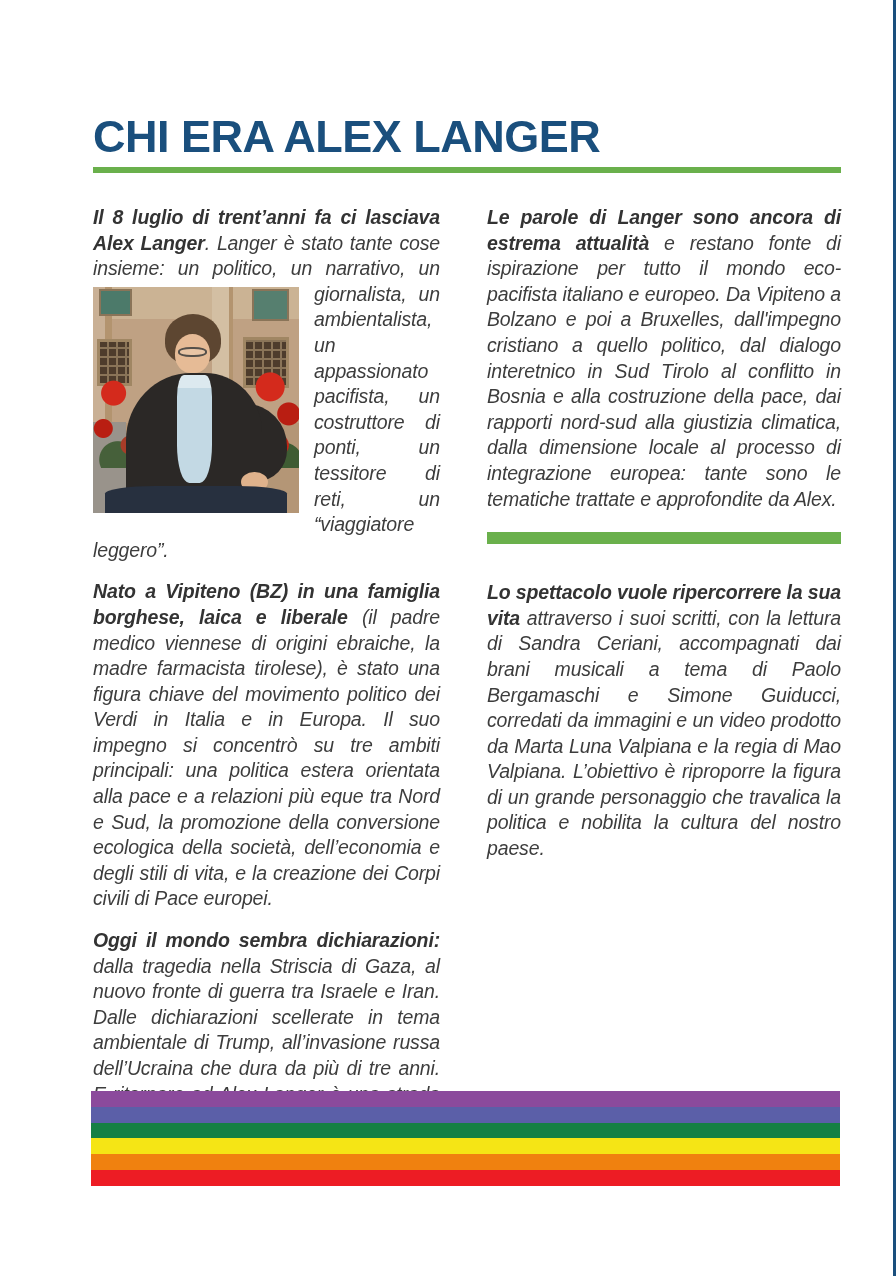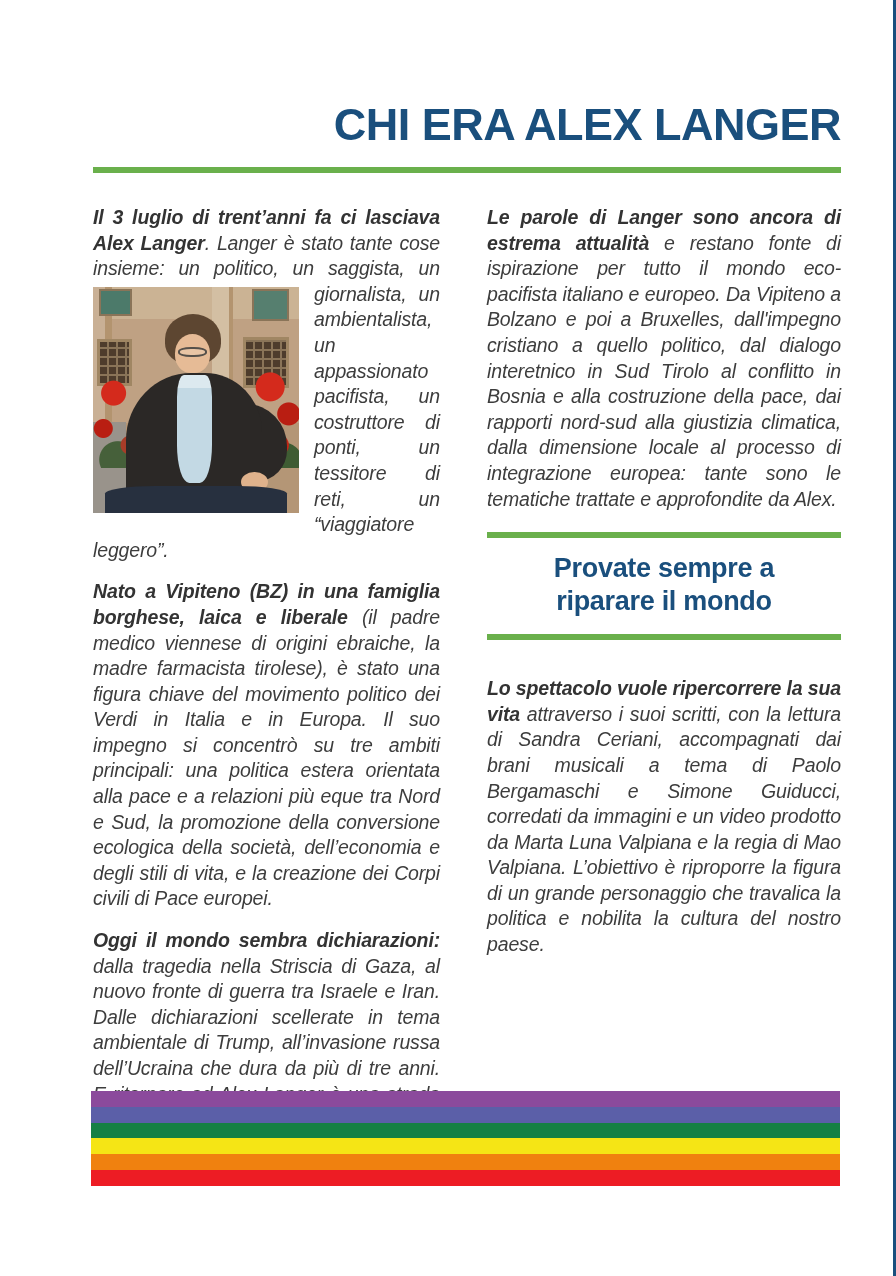--- a/index.html
+++ b/index.html
@@ -13,22 +13,22 @@
     width:896px; height:1276px;
     position:relative;
     font-family:"Liberation Sans", sans-serif;
     overflow:hidden;
   }
   .page-edge{
     position:absolute; top:0; right:0; width:3px; height:1276px;
     background:var(--blue);
   }
   .page-title{
-    position:absolute; top:99px; left:93px; width:748px;
-    text-align:right;
+    position:absolute; top:111px; left:93px; width:748px;
+    text-align:left;
     font-size:45px; font-weight:bold; letter-spacing:-0.5px;
     color:var(--blue);
   }
   .title-rule{
     position:absolute; top:167px; left:93px; width:748px; height:6px;
     background:var(--green);
   }
   .columns{
     position:absolute; top:205px; left:93px; width:748px;
     display:flex; gap:47px;
@@ -117,21 +117,21 @@
 <body>
 
 <div class="page-edge"></div>
 
 <h1 class="page-title">CHI ERA ALEX LANGER</h1>
 <div class="title-rule"></div>
 
 <div class="columns">
 
   <div class="col-left">
-    <p class="para"><strong>Il 3 luglio di trent’anni fa ci lasciava Alex Langer</strong><span>. Langer è stato tante cose insieme: un politico, un saggista, un giornalista, un</span>
+    <p class="para"><strong>Il 8 luglio di trent’anni fa ci lasciava Alex Langer</strong><span>. Langer è stato tante cose insieme: un politico, un narrativo, un giornalista, un</span>
       <span class="photo">
         <span class="ph-facade"></span>
         <span class="ph-win-green-l"></span>
         <span class="ph-win-green-r"></span>
         <span class="ph-win-l"></span>
         <span class="ph-win-r"></span>
         <span class="ph-ledge"></span>
         <span class="ph-roses"></span>
         <span class="ph-arm"></span>
         <span class="ph-jacket"></span>
@@ -145,21 +145,20 @@
       <span>ambientalista, un appassionato pacifista, un costruttore di ponti, un tessitore di reti, un “viaggiatore leggero”.</span></p>
     <p class="para"><strong>Nato a Vipiteno (BZ) in una famiglia borghese, laica e liberale</strong><span> (il padre medico viennese di origini ebraiche, la madre farmacista tirolese), è stato una figura chiave del movimento politico dei Verdi in Italia e in Europa. Il suo impegno si concentrò su tre ambiti principali: una politica estera orientata alla pace e a relazioni più eque tra Nord e Sud, la promozione della conversione ecologica della società, dell’economia e degli stili di vita, e la creazione dei Corpi civili di Pace europei.</span></p>
     <p class="para"><strong>Oggi il mondo sembra dichiarazioni:</strong><span> dalla tragedia nella Striscia di Gaza, al nuovo fronte di guerra tra Israele e Iran. Dalle dichiarazioni scellerate in tema ambientale di Trump, all’invasione russa dell’Ucraina che dura da più di tre anni. E ritornare ad Alex Langer è una strada concreta per uscire da un meccanismo</span></p>
   </div>
 
   <div class="col-right">
     <p class="para"><strong>Le parole di Langer sono ancora di estrema attualità</strong><span> e restano fonte di ispirazione per tutto il mondo eco-pacifista italiano e europeo. Da Vipiteno a Bolzano e poi a Bruxelles, dall'impegno cristiano a quello politico, dal dialogo interetnico in Sud Tirolo al conflitto in Bosnia e alla costruzione della pace, dai rapporti nord-sud alla giustizia climatica, dalla dimensione locale al processo di integrazione europea: tante sono le tematiche trattate e approfondite da Alex.</span></p>
 
     <div class="subhead-block">
       <div class="subhead-bar"></div>
-      <h2 class="subhead-title">Provate sempre a riparare il mondo</h2>
       <div class="subhead-bar"></div>
     </div>
 
     <p class="para"><strong>Lo spettacolo vuole ripercorrere la sua vita</strong><span> attraverso i suoi scritti, con la lettura di Sandra Ceriani, accompagnati dai brani musicali a tema di Paolo Bergamaschi e Simone Guiducci, corredati da immagini e un video prodotto da Marta Luna Valpiana e la regia di Mao Valpiana. L’obiettivo è riproporre la figura di un grande personaggio che travalica la politica e nobilita la cultura del nostro paese.</span></p>
   </div>
 
 </div>
 
 <div class="rainbow">
   <div class="stripe" style="background: rgb(139, 74, 156);"></div>

